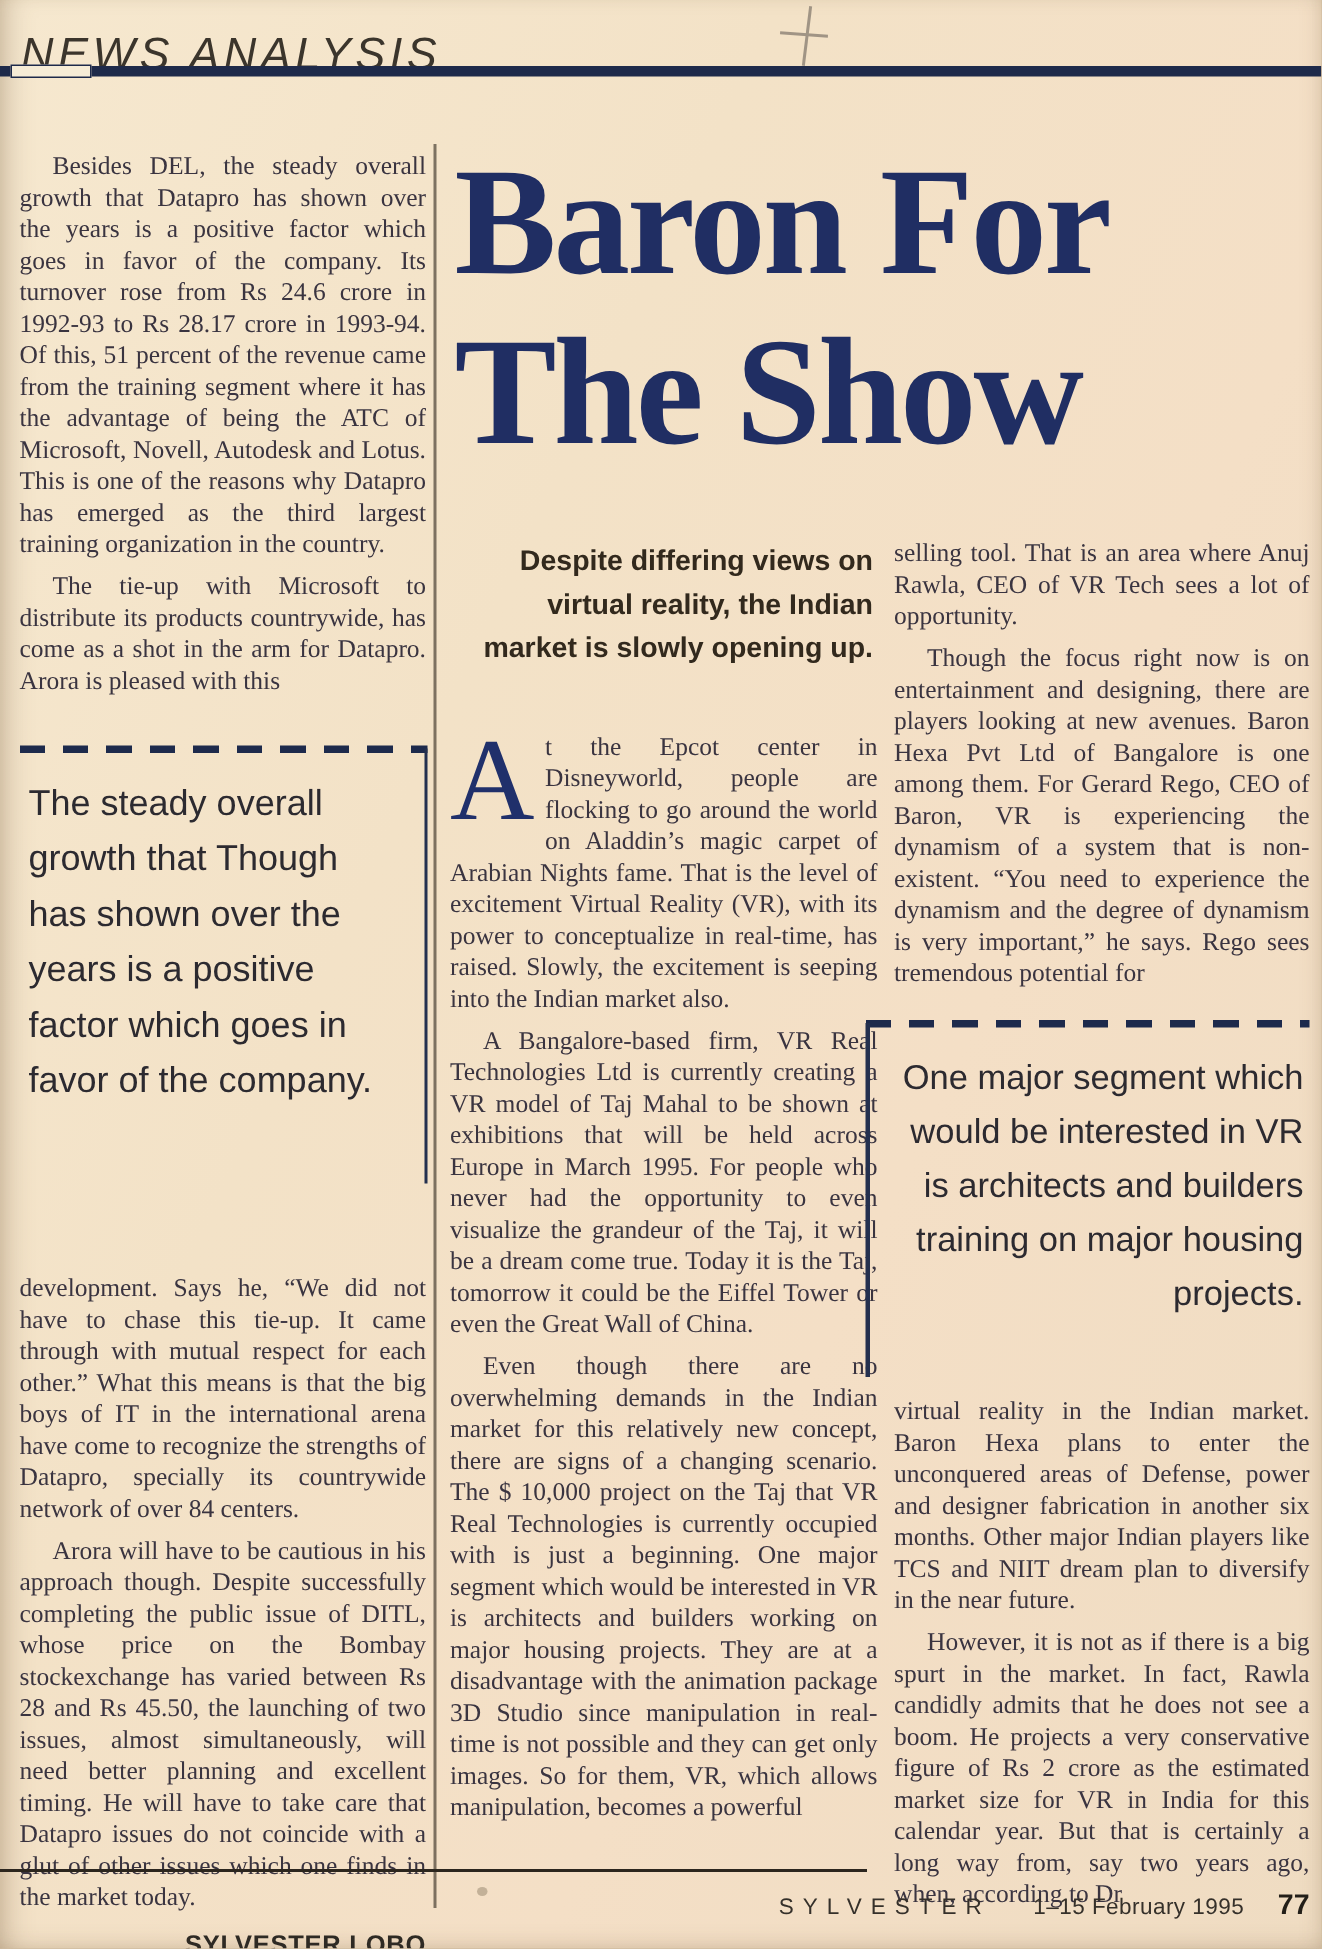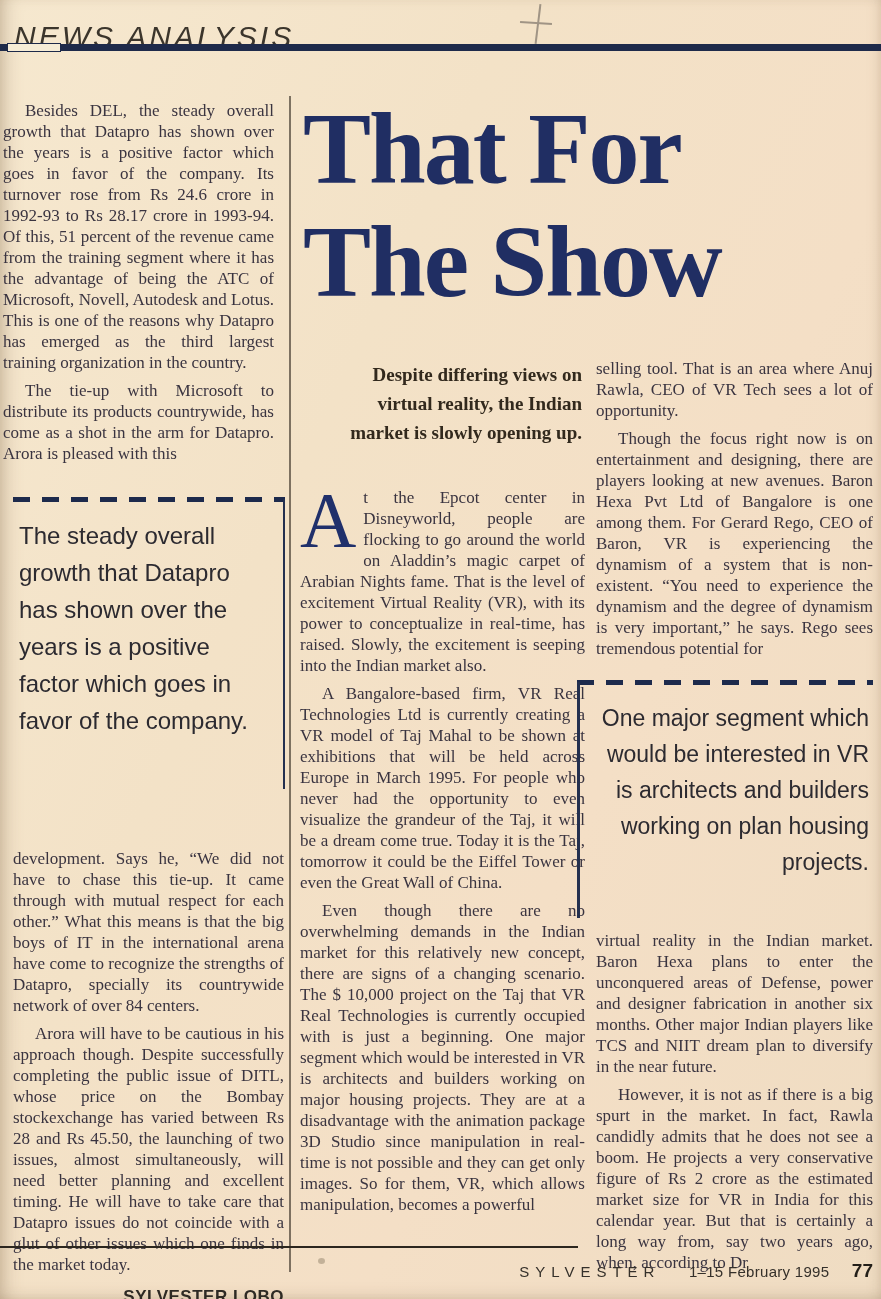--- a/index.html
+++ b/index.html
@@ -18,37 +18,37 @@
   .masthead-rule{position:absolute; left:0; top:44px; width:881px; height:7px; background:#1e2a4a;}
   .rule-box{position:absolute; left:7px; top:-1px; width:52px; height:7px; background:#f6ecd6; border:1px solid #1e2a4a;}
   .reg-cross{position:absolute; left:516px; top:4px; width:44px; height:42px; opacity:.75;}
   .reg-cross .v{position:absolute; left:21px; top:0; width:2px; height:40px; background:#857b6f; transform:rotate(7deg);}
   .reg-cross .h{position:absolute; left:4px; top:18px; width:32px; height:2px; background:#857b6f; transform:rotate(4deg);}
 
   
   .col{position:absolute;}
   .body{margin:0 0 7px 0; font-size:17px; line-height:21px; text-align:justify; color:#3a3440;}
   .indent{text-indent:22px;}
-  .left-1{left:3px; top:100px; width:271px;}
+  .left-1{left:13px; top:100px; width:271px;}
   .left-2{left:13px; top:848px; width:271px;}
   .mid{left:300px; top:487px; width:285px;}
   .right-1{left:596px; top:358px; width:277px;}
   .right-2{left:596px; top:930px; width:277px;}
   .divider-left{position:absolute; left:289px; top:96px; width:2px; height:1176px; background:rgba(62,52,42,.65);}
 
   
   .headline{
     position:absolute; left:303px; top:92px; width:565px; margin:0;
     font-family:"Liberation Serif", serif; font-weight:700;
     font-size:102px; line-height:113px; letter-spacing:-2px; color:#202e63;
   }
   .hl-line{display:block; white-space:nowrap;}
   .deck{
     position:absolute; left:316px; top:360px; width:266px; margin:0;
-    font-family:Liberation Serif, serif; font-weight:700;
+    font-family:Liberation Sans, sans-serif; font-weight:700;
     font-size:19px; line-height:29px; text-align:right; color:#32291d;
   }
   .dropcap{
     float:left; font-family:"Liberation Serif", serif; font-weight:400;
     font-size:78px; line-height:62px; padding:2px 7px 0 0; color:#20306b;
   }
 
   
   .pullquote{position:absolute; background:transparent;}
   .dash{height:5px; background:repeating-linear-gradient(90deg,#1d2a4c 0,#1d2a4c 17px,rgba(0,0,0,0) 17px,rgba(0,0,0,0) 29px);}
@@ -89,34 +89,34 @@
   <div class="divider-left"></div>
 
   <section class="col left-1">
     <p class="body indent">Besides DEL, the steady overall growth that Datapro has shown over the years is a positive factor which goes in favor of the company. Its turnover rose from Rs 24.6 crore in 1992-93 to Rs 28.17 crore in 1993-94. Of this, 51 percent of the revenue came from the training segment where it has the advantage of being the ATC of Microsoft, Novell, Autodesk and Lotus. This is one of the reasons why Datapro has emerged as the third largest training organization in the country.</p>
     <p class="body indent">The tie-up with Microsoft to distribute its products countrywide, has come as a shot in the arm for Datapro. Arora is pleased with this</p>
   </section>
 
   <aside class="pullquote pq-left">
     <div class="dash"></div>
     <div class="pq-rule"></div>
-    <p class="pq-text">The steady overall growth that Datapro has shown over the years is a positive factor which goes in favor of the company.</p>
+    <p class="pq-text">The steady overall growth that Though has shown over the years is a positive factor which goes in favor of the company.</p>
   </aside>
 
   <section class="col left-2">
     <p class="body">development. Says he, “We did not have to chase this tie-up. It came through with mutual respect for each other.” What this means is that the big boys of IT in the international arena have come to recognize the strengths of Datapro, specially its countrywide network of over 84 centers.</p>
     <p class="body indent">Arora will have to be cautious in his approach though. Despite successfully completing the public issue of DITL, whose price on the Bombay stockexchange has varied between Rs 28 and Rs 45.50, the launching of two issues, almost simultaneously, will need better planning and excellent timing. He will have to take care that Datapro issues do not coincide with a glut of other issues which one finds in the market today.</p>
     <div class="byline">
       <div class="byline-name">SYLVESTER LOBO</div>
       <div class="byline-loc">in Bombay</div>
     </div>
   </section>
 
   <h1 class="headline">
-    <span class="hl-line">That For</span>
+    <span class="hl-line">Baron For</span>
     <span class="hl-line">The Show</span>
   </h1>
 
   <p class="deck">Despite differing views on virtual reality, the Indian market is slowly opening up.</p>
 
   <section class="col mid">
     <p class="body">
       <span class="dropcap">A</span><span>t the Epcot center in Disneyworld, people are flocking to go around the world on Aladdin’s magic carpet of Arabian Nights fame. That is the level of excitement Virtual Reality (VR), with its power to conceptualize in real-time, has raised. Slowly, the excitement is seeping into the Indian market also.</span>
     </p>
     <p class="body indent">A Bangalore-based firm, VR Real Technologies Ltd is currently creating a VR model of Taj Mahal to be shown at exhibitions that will be held across Europe in March 1995. For people who never had the opportunity to even visualize the grandeur of the Taj, it will be a dream come true. Today it is the Taj, tomorrow it could be the Eiffel Tower or even the Great Wall of China.</p>
@@ -124,21 +124,21 @@
   </section>
 
   <section class="col right-1">
     <p class="body">selling tool. That is an area where Anuj Rawla, CEO of VR Tech sees a lot of opportunity.</p>
     <p class="body indent">Though the focus right now is on entertainment and designing, there are players looking at new avenues. Baron Hexa Pvt Ltd of Bangalore is one among them. For Gerard Rego, CEO of Baron, VR is experiencing the dynamism of a system that is non-existent. “You need to experience the dynamism and the degree of dynamism is very important,” he says. Rego sees tremendous potential for</p>
   </section>
 
   <aside class="pullquote pq-right">
     <div class="dash"></div>
     <div class="pq-rule"></div>
-    <p class="pq-text">One major segment which would be interested in VR is architects and builders working on plan housing projects.</p>
+    <p class="pq-text">One major segment which would be interested in VR is architects and builders training on major housing projects.</p>
   </aside>
 
   <section class="col right-2">
     <p class="body">virtual reality in the Indian market. Baron Hexa plans to enter the unconquered areas of Defense, power and designer fabrication in another six months. Other major Indian players like TCS and NIIT dream plan to diversify in the near future.</p>
     <p class="body indent">However, it is not as if there is a big spurt in the market. In fact, Rawla candidly admits that he does not see a boom. He projects a very conservative figure of Rs 2 crore as the estimated market size for VR in India for this calendar year. But that is certainly a long way from, say two years ago, when, according to Dr</p>
   </section>
 
   <div class="footer-rule"></div>
   <div class="printers-mark"></div>
   <div class="footer">

